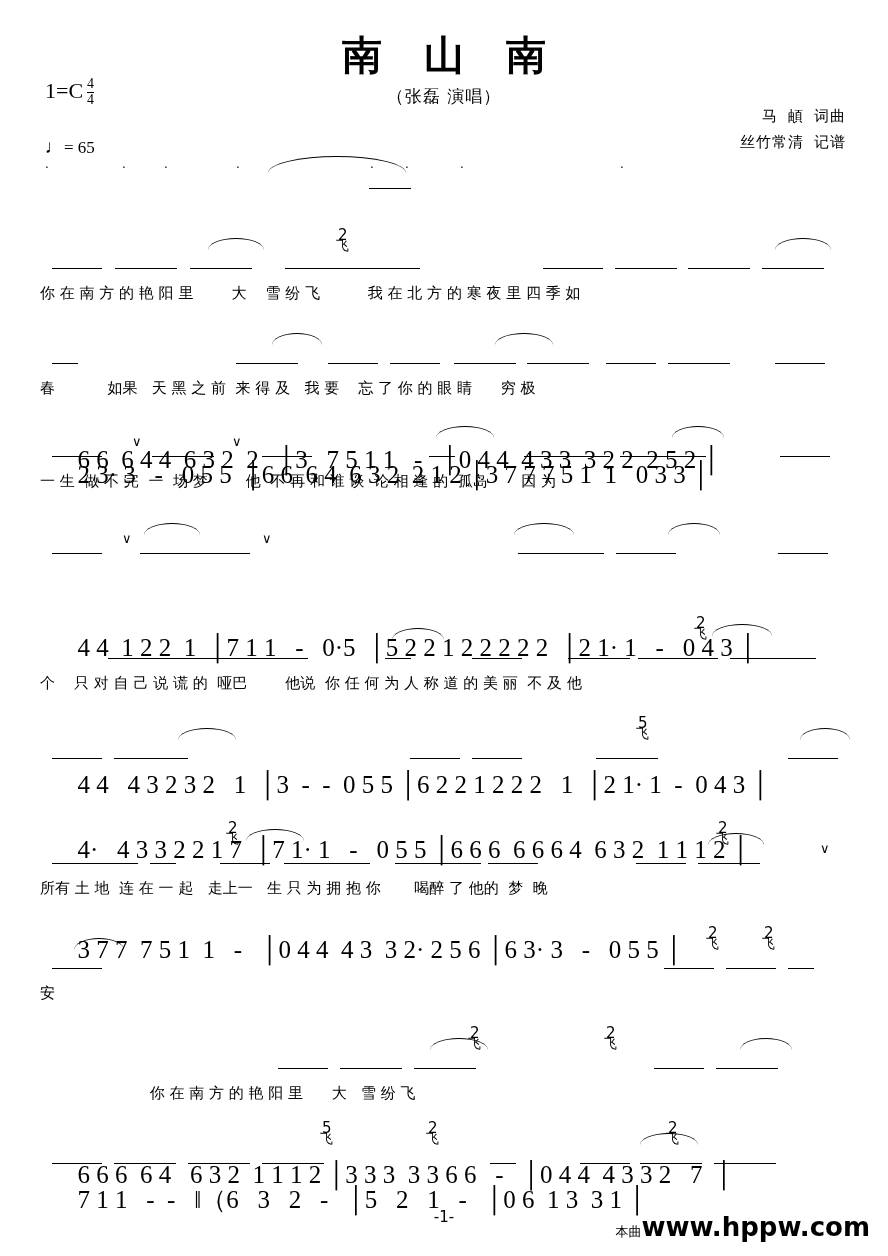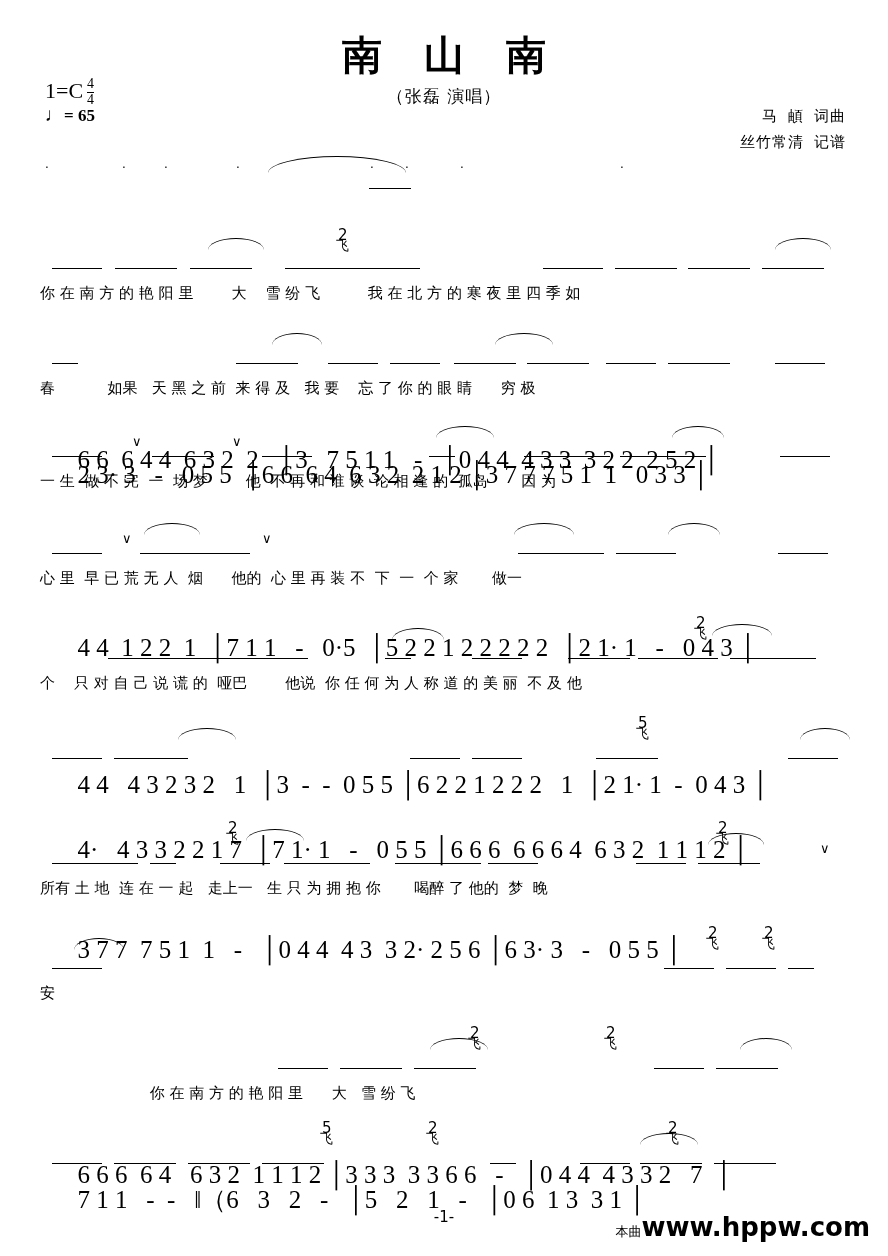--- a/index.html
+++ b/index.html
@@ -41,24 +41,23 @@
     font-size:14px;
     line-height:1.05;
     text-align:center;
     margin-left:4px;
     position:relative;
     top:-1px;
   }
   .key .meter .num{display:block;}
   .key .meter .den{display:block;border-top:1px solid #000;}
   .tempo{
-    position:absolute;left:45px;top:104px;
+    position:absolute;left:45px;top:136px;
     font-size:17px;
     font-family:"Liberation Serif", serif;
-    font-weight:bold;
   }
   .tempo .note{font-size:19px;}
   .credits{
     position:absolute;right:42px;top:105px;
     font-family:Liberation Mono, monospace;
     font-size:15px;
     line-height:26px;
     text-align:right;
     letter-spacing:1px;
   }
@@ -222,21 +221,20 @@
       <span class="slur" style="left:628px;top:-2px;width:52px;"></span>
       <span class="vmark" style="left:82px;top:-6px;">∨</span>
       <span class="vmark" style="left:222px;top:-6px;">∨</span>
       <span>4 4   4 3 2 3 2   1  │3  -  -  0 5 5 │6 2 2 1 2 2 2   1  │2 1· 1  -  0 4 3 │</span>
       <span class="orn" style="left:12px;top:28px;width:50px;border-bottom:1.6px solid #000;"></span>
       <span class="orn" style="left:100px;top:28px;width:110px;border-bottom:1.6px solid #000;"></span>
       <span class="orn" style="left:478px;top:28px;width:86px;border-bottom:1.6px solid #000;"></span>
       <span class="orn" style="left:576px;top:28px;width:60px;border-bottom:1.6px solid #000;"></span>
       <span class="orn" style="left:738px;top:28px;width:50px;border-bottom:1.6px solid #000;"></span>
     </div>
-    <div class="lyrics">心 里  早 已 荒 无 人  烟      他的  心 里 再 装 不  下  一  个 家       做一</div>
   </div>
 
   <div class="sys" style="top:630px;">
     <div class="notes">
       <span class="slur" style="left:352px;top:-2px;width:52px;"></span>
       <span class="orn" style="left:656px;top:-14px;font-size:15px;">2</span>
       <span class="orn" style="left:654px;top:-3px;font-size:13px;">飞</span>
       <span class="slur" style="left:672px;top:-6px;width:60px;"></span>
       <span>4·   4 3 3 2 2 1 7  │7 1· 1   -   0 5 5 │6 6 6  6 6 6 4  6 3 2  1 1 1 2 │</span>
       <span class="orn" style="left:68px;top:28px;width:200px;border-bottom:1.6px solid #000;"></span>

